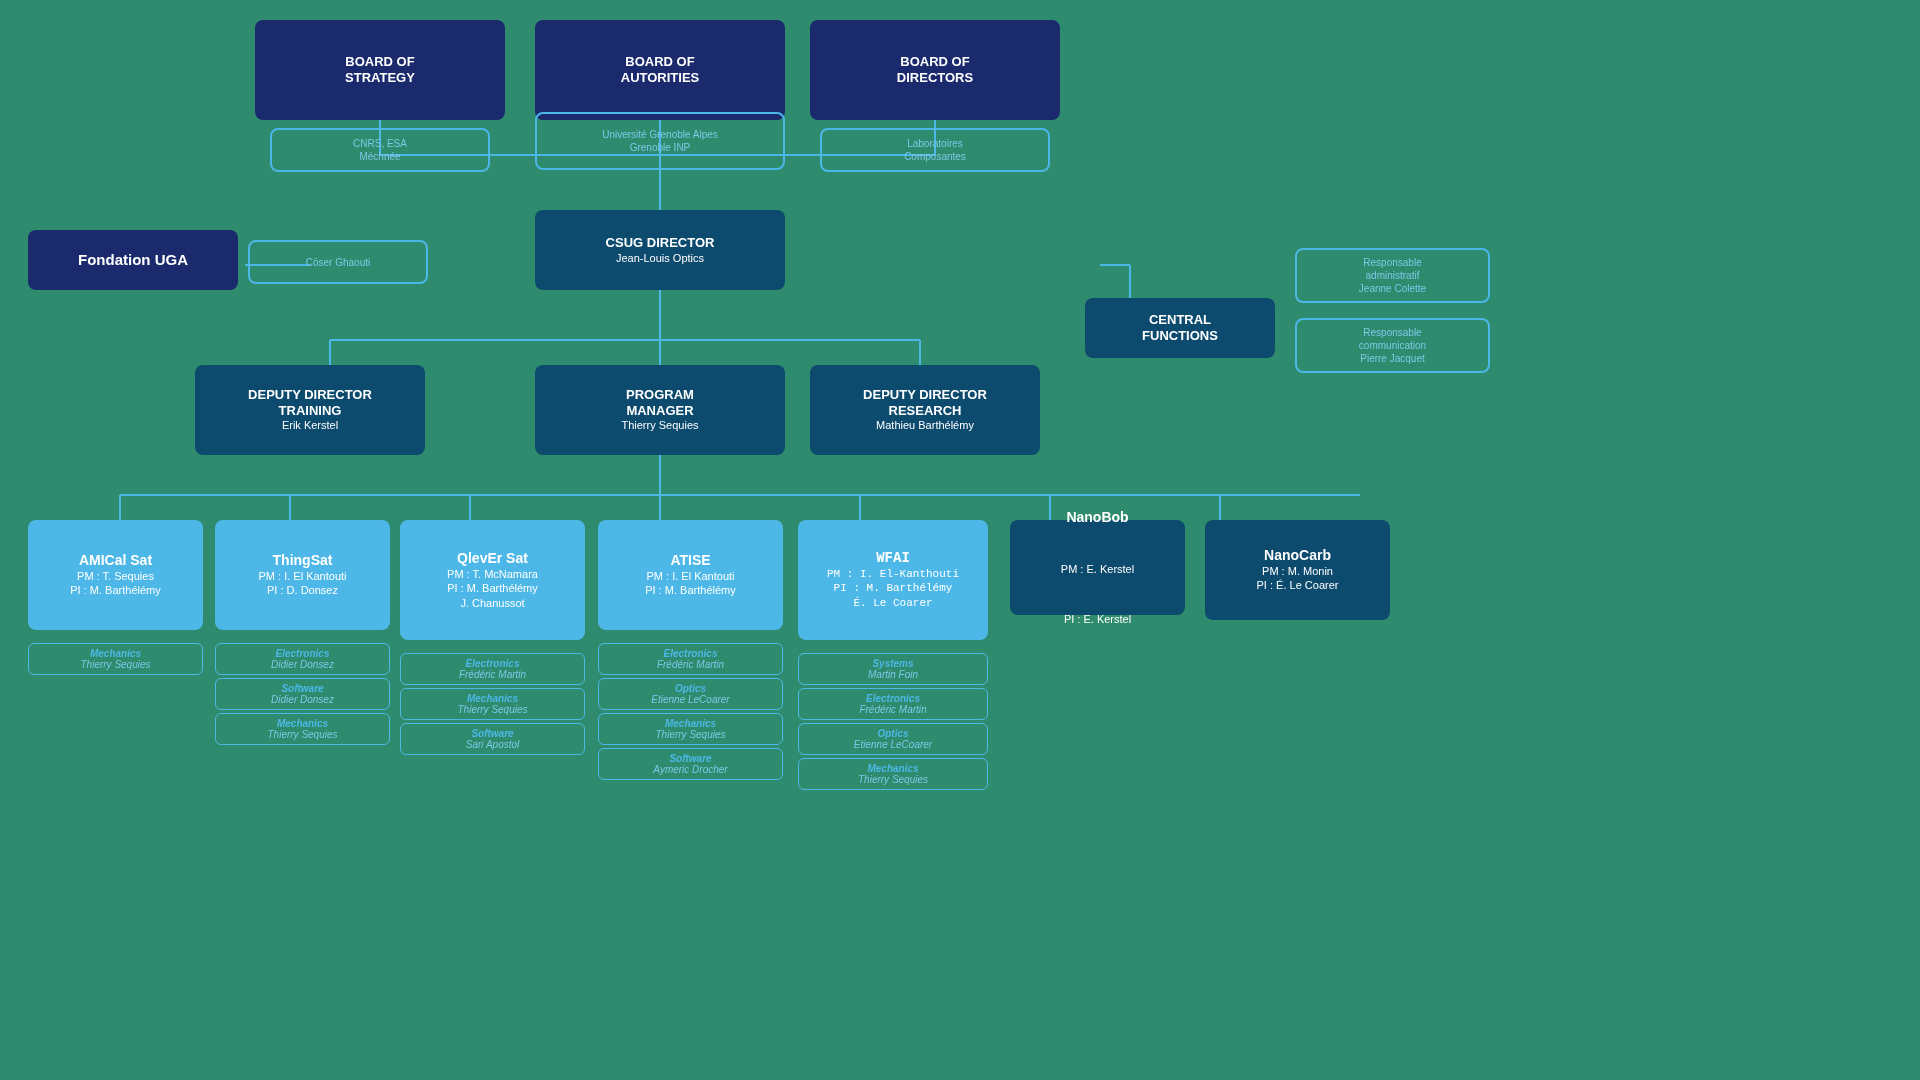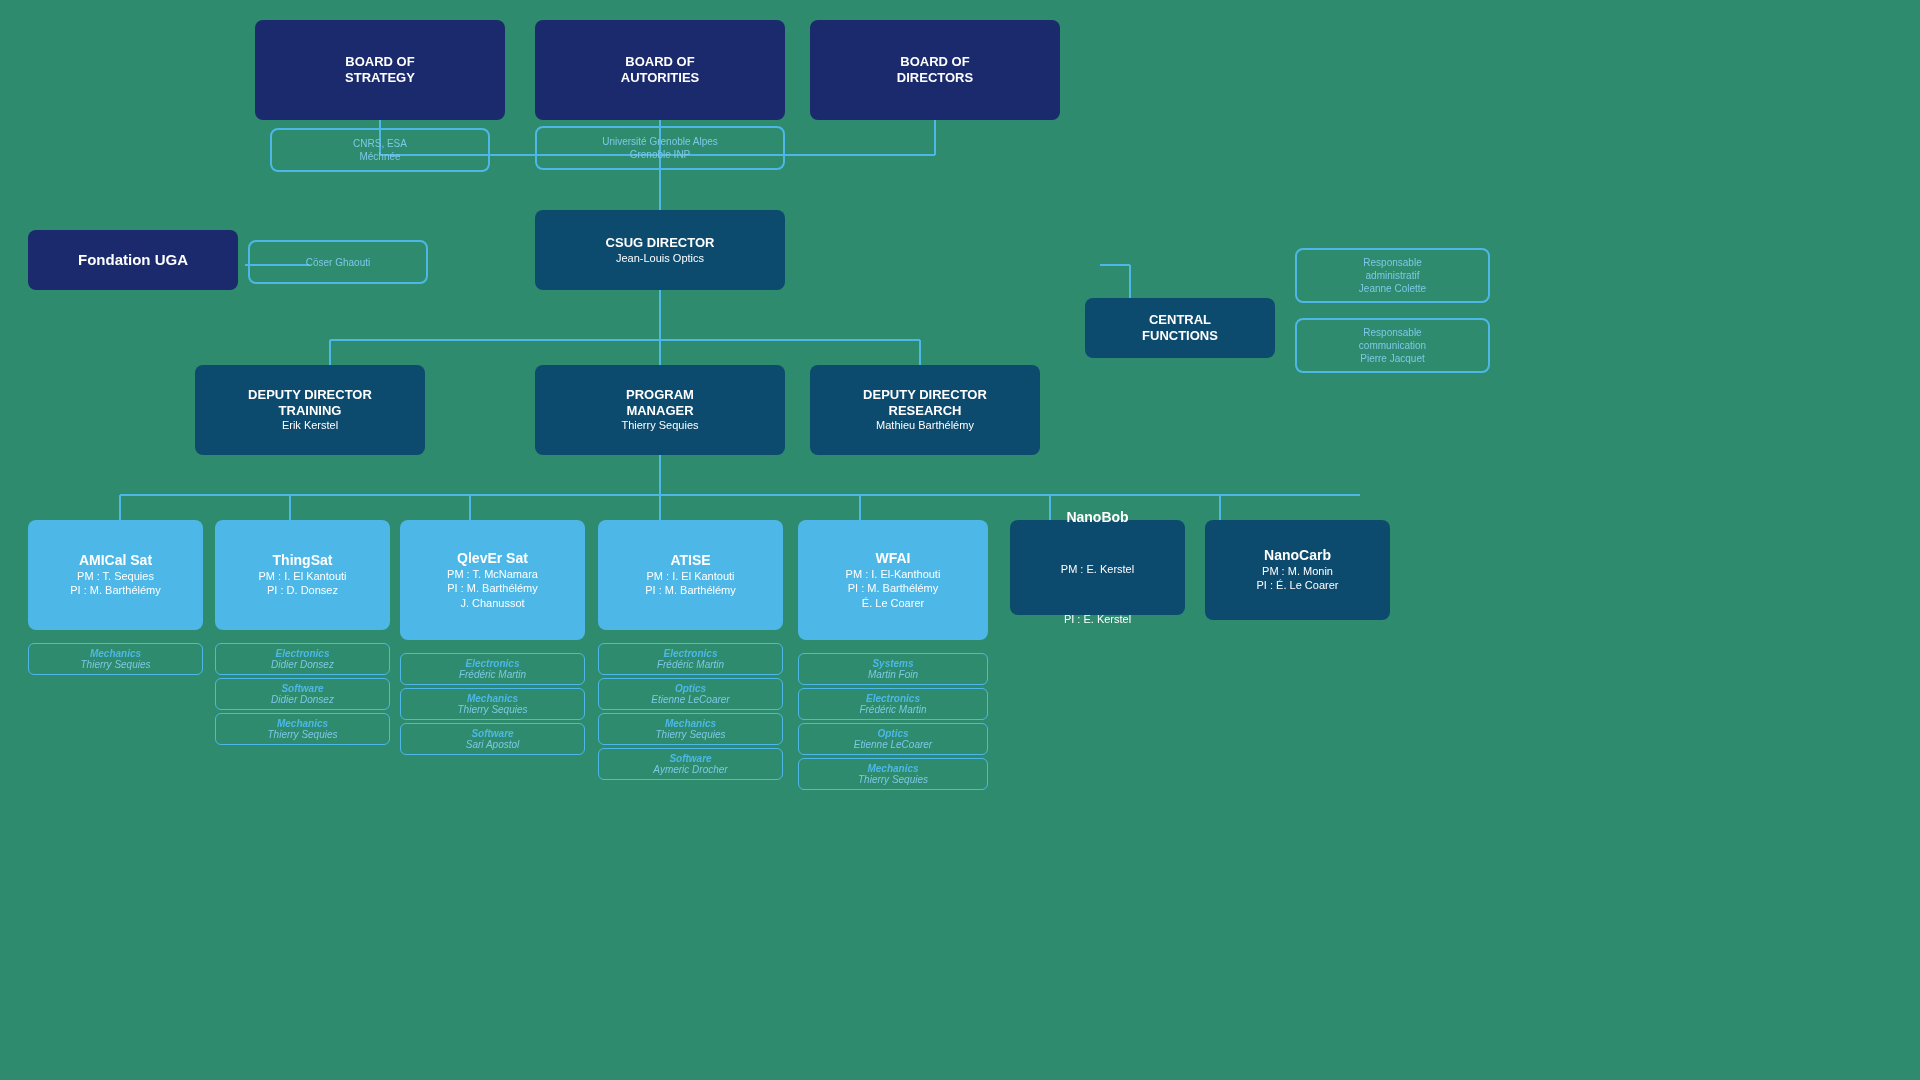--- a/index.html
+++ b/index.html
@@ -144,28 +144,32 @@
 
   <div class="box box-outline-blue" style="left:270px; top:128px; width:220px; height:44px; padding:4px;">
     <span class="sub-item" style="white-space:pre-line; font-style:normal;">CNRS, ESA
 Méchnée</span>
   </div>
 
   <div class="box box-dark-navy" style="left:535px; top:20px; width:250px; height:100px; padding:10px;">
     <span class="title-bold" style="white-space:pre-line;">BOARD OF
 AUTORITIES</span>
   </div>
-  <div class="box box-outline-blue" style="left:535px; top:126px; width:250px; height:44px; padding:4px;">
+  <div class="box box-outline-blue" style="left:535px; top:112px; width:250px; height:58px; padding:4px;">
     <span class="sub-item" style="white-space:pre-line; font-style:normal; font-size:10px;">Université Grenoble Alpes
 Grenoble INP</span>
   </div>
 
   <div class="box box-dark-navy" style="left:810px; top:20px; width:250px; height:100px; padding:10px;">
     <span class="title-bold" style="white-space:pre-line;">BOARD OF
 DIRECTORS</span>
+  </div>
+  <div class="box box-outline-blue" style="left:820px; top:128px; width:230px; height:44px; padding:4px;">
+    <span class="sub-item" style="white-space:pre-line; font-style:normal;">Laboratoires
+Composantes</span>
   </div>
 
   <div class="box box-dark-navy" style="left:28px; top:230px; width:210px; height:60px; padding:10px;">
     <span class="title-bold" style="font-size:15px;">Fondation UGA</span>
   </div>
 
   <div class="box box-outline-blue" style="left:248px; top:240px; width:180px; height:44px; padding:4px;">
     <span class="sub-item" style="font-style:normal;">Cöser Ghaouti</span>
   </div>
 
@@ -279,21 +283,21 @@
     <div class="sub-box">
       <div style="font-weight:bold; color:#4db8e8; font-size:10px;">Mechanics</div>
       <div style="color:#7ec8e8; font-size:10px; font-style:italic;">Thierry Sequies</div>
     </div>
     <div class="sub-box">
       <div style="font-weight:bold; color:#4db8e8; font-size:10px;">Software</div>
       <div style="color:#7ec8e8; font-size:10px; font-style:italic;">Aymeric Drocher</div>
     </div>
   </div>
 
-  <div class="box box-light-blue" style="left:798px; top:520px; width:190px; height:120px; padding:8px;">
+  <div class="box box-light-blue" style="left:798px; top:520px; width:190px; height:120px; padding:8px;font-family:Liberation Mono, monospace;">
     <span class="title-bold" style="font-size:14px;">WFAI</span>
     <span class="subtitle">PM : I. El-Kanthouti</span>
     <span class="subtitle">PI : M. Barthélémy</span>
     <span class="subtitle">É. Le Coarer</span>
   </div>
   <div style="position:absolute; left:798px; top:650px; width:190px;">
     <div class="sub-box">
       <div style="font-weight:bold; color:#4db8e8; font-size:10px;">Systems</div>
       <div style="color:#7ec8e8; font-size:10px; font-style:italic;">Martin Foin</div>
     </div>

